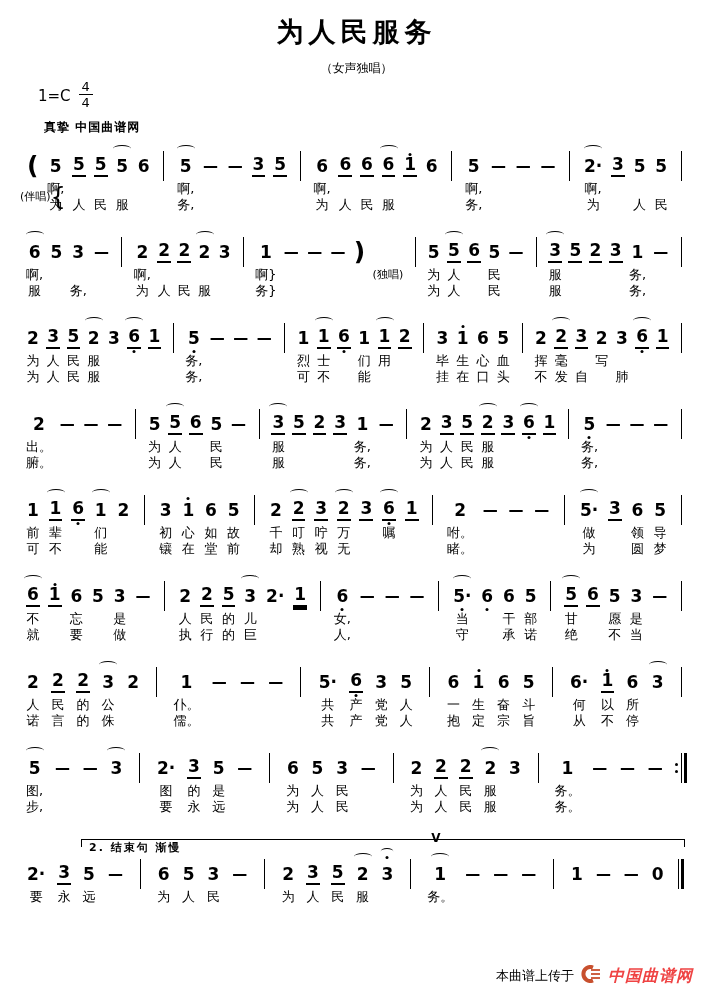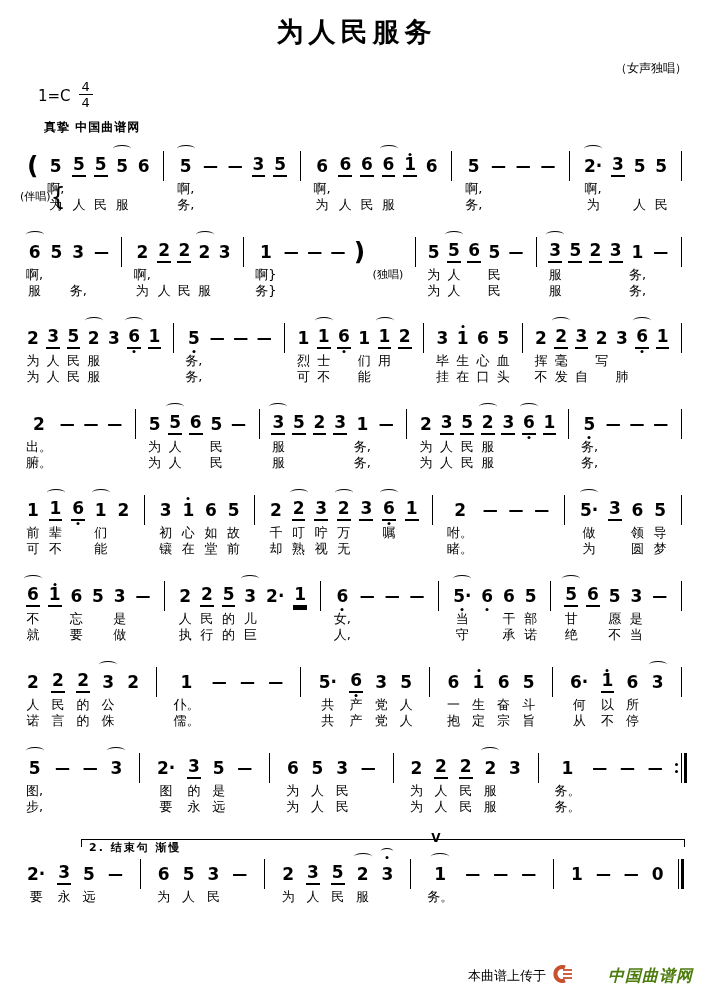--- a/index.html
+++ b/index.html
@@ -1,20 +1,20 @@
 <!DOCTYPE html>
 <html><head>
 <meta charset="utf-8">
 <style>
   html,body{margin:0;padding:0;background:#fff;}
   .sheet{width:713px;height:997px;background:#fff;position:relative;overflow:hidden;
          font-family:"DejaVu Sans",sans-serif;color:#000;}
   .inner{padding:14px 26px 0 26px;}
   .title{text-align:center;font-size:27px;font-weight:bold;letter-spacing:5px;}
-  .subtitle{text-align:right;font-size:12px;margin-top:10px;}
+  .subtitle{text-align:center;font-size:12px;margin-top:10px;}
   .meta-row{position:relative;height:58px;margin-top:2px;}
   .keysig{position:absolute;left:12px;top:2px;font-size:15px;font-weight:500;}
   .frac{display:inline-block;text-align:center;margin-left:8px;vertical-align:middle;position:relative;top:-2px;}
   .frac .top{display:block;border-bottom:1px solid #000;padding:0 3px;font-size:13px;line-height:15px;}
   .frac .bot{display:block;font-size:13px;line-height:15px;}
   .tempo{position:absolute;left:18px;top:40px;font-size:12px;font-weight:bold;letter-spacing:1px;}
   .credits{position:absolute;right:6px;top:10px;font-size:13px;line-height:1.6;text-align:left;}
   .systems{margin-top:14px;}
   .system{position:relative;margin-bottom:24px;}
   .system.has-volta{padding-top:20px;}
@@ -2008,15 +2008,15 @@
   <div class="footer">
     <span class="uptext">本曲谱上传于</span>
     <span>
       <svg width="22" height="18" viewBox="0 0 22 18">
         <path d="M13 2.5 A7 7 0 1 0 13 15.5" stroke="#c8502e" stroke-width="4" fill="none"></path>
         <line x1="11" y1="5" x2="20" y2="5" stroke="#c8502e" stroke-width="1.8"></line>
         <line x1="11" y1="9" x2="20" y2="9" stroke="#c8502e" stroke-width="1.8"></line>
         <line x1="11" y1="13" x2="20" y2="13" stroke="#c8502e" stroke-width="1.8"></line>
       </svg>
     </span>
-    <span class="sitename" style="color: #4d7c0f; margin-left: 28px;">中国曲谱网</span>
+    <span class="sitename" style="color: #ef4444;">中国曲谱网</span>
   </div>
 </div>
 
 </body></html>

